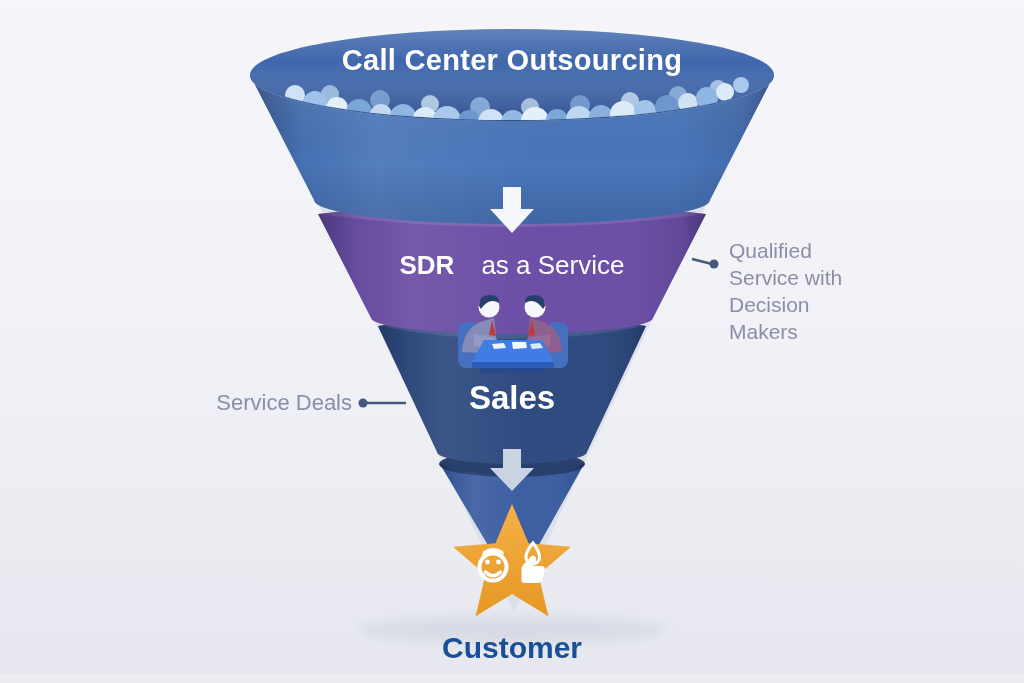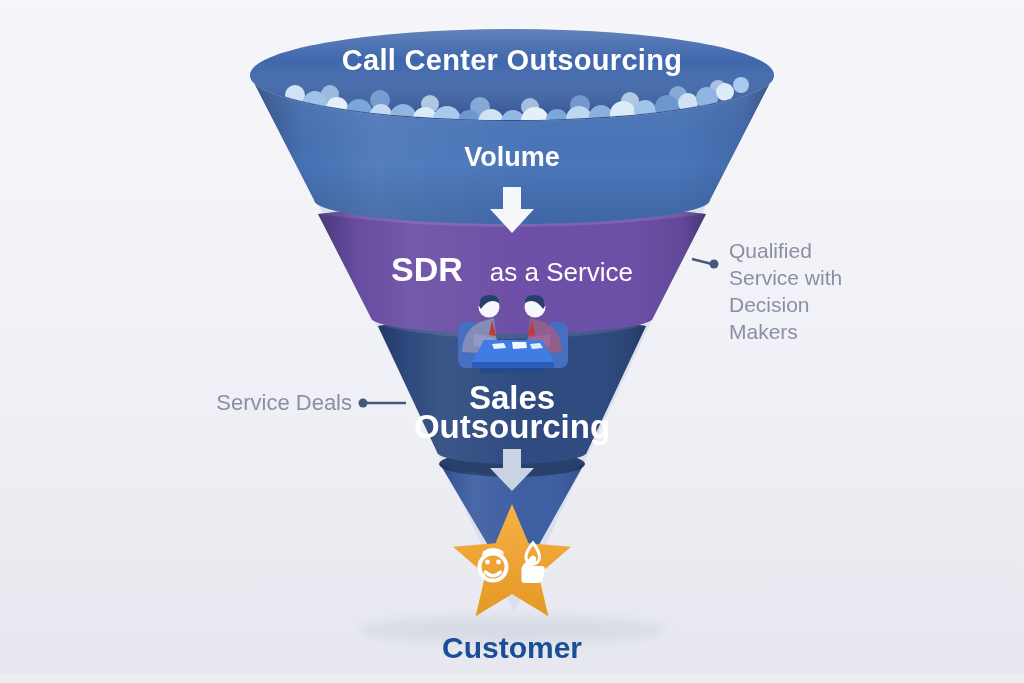--- a/index.html
+++ b/index.html
@@ -4,21 +4,21 @@
 <style>
   html,body{margin:0;padding:0;}
   body{font-family:"Liberation Sans",sans-serif;background:#ecedf3;}
   .canvas{position:relative;width:1024px;height:674px;overflow:hidden;
           background:linear-gradient(180deg,#f6f6fa 0%,#f0f1f6 55%,#e7e8ef 100%);}
   .canvas svg{position:absolute;left:0;top:0;}
   .txt{position:absolute;left:0;right:0;text-align:center;color:#ffffff;}
   .stage1-title{top:44px;font-size:29px;font-weight:700;letter-spacing:.3px;}
   .stage1-label{top:142px;font-size:27px;font-weight:700;}
   .stage2-label{top:250px;font-size:26px;font-weight:500;}
-  .stage2-label .b{font-size:34px;font-weight:800;margin-right:27px;}
+  .stage2-label .b{font-size:26px;font-weight:800;margin-right:27px;}
   .stage3-label{top:383px;font-size:33px;font-weight:700;line-height:29px;}
   .stage3-label span{display:block;}
   .customer-label{top:631px;font-size:30px;font-weight:700;color:#1a4e96;}
   .anno{position:absolute;color:#8d8da6;}
   .anno-left{top:390px;right:672px;font-size:22px;white-space:nowrap;text-align:right;}
   .anno-right{top:237px;left:729px;width:152px;font-size:21px;line-height:27px;}
 </style>
 </head>
 <body>
 
@@ -171,28 +171,26 @@
       <line x1="367" y1="403" x2="406" y2="403" stroke-width="2.5"></line>
       <circle cx="363" cy="403" r="4.5" stroke="none"></circle>
     </g>
     <g stroke="#46577e" fill="#46577e">
       <line x1="692" y1="259" x2="712" y2="264" stroke-width="2.5"></line>
       <circle cx="714" cy="264" r="4.5" stroke="none"></circle>
     </g>
   </svg>
 
   <div class="txt stage1-title">Call Center Outsourcing</div>
-  <div class="txt stage1-label">Volume</div>
 
   <div class="txt stage2-label">
     <span class="b">SDR</span><span>as a Service</span>
   </div>
 
   <div class="txt stage3-label">
     <span>Sales</span>
-    <span>Outsourcing</span>
   </div>
 
   <div class="txt customer-label">Customer</div>
 
   <div class="anno anno-left">Service Deals</div>
   <div class="anno anno-right">Qualified Service with Decision Makers</div>
 </div>
 
 </body></html>

